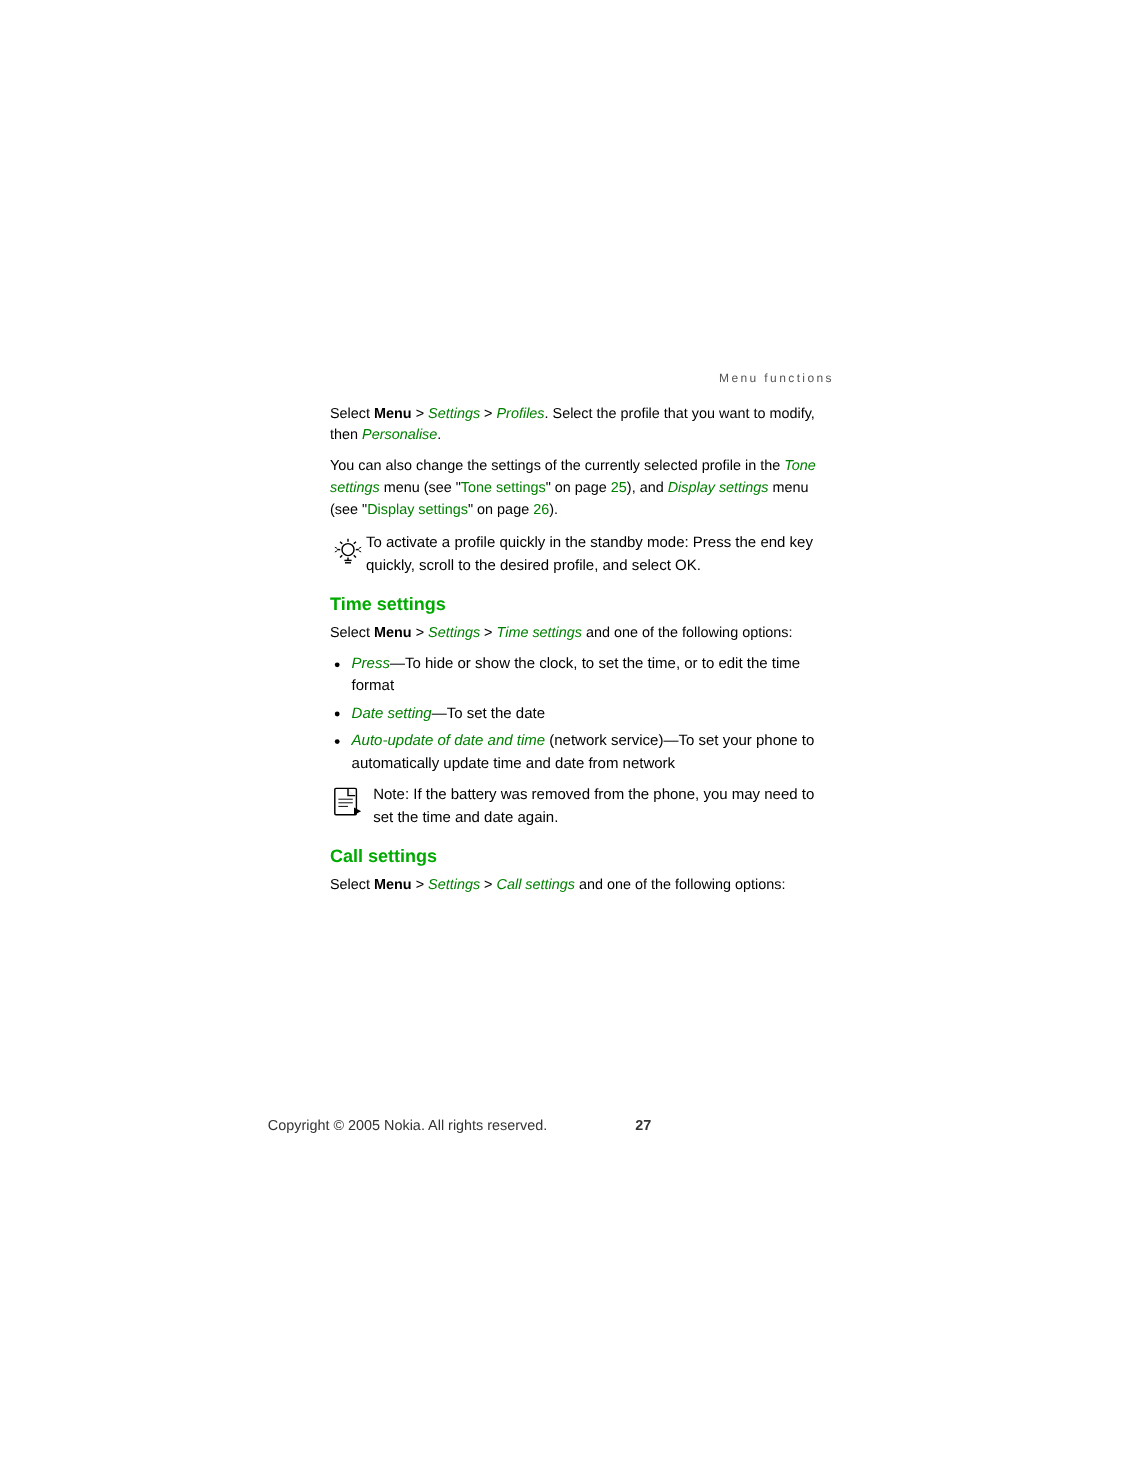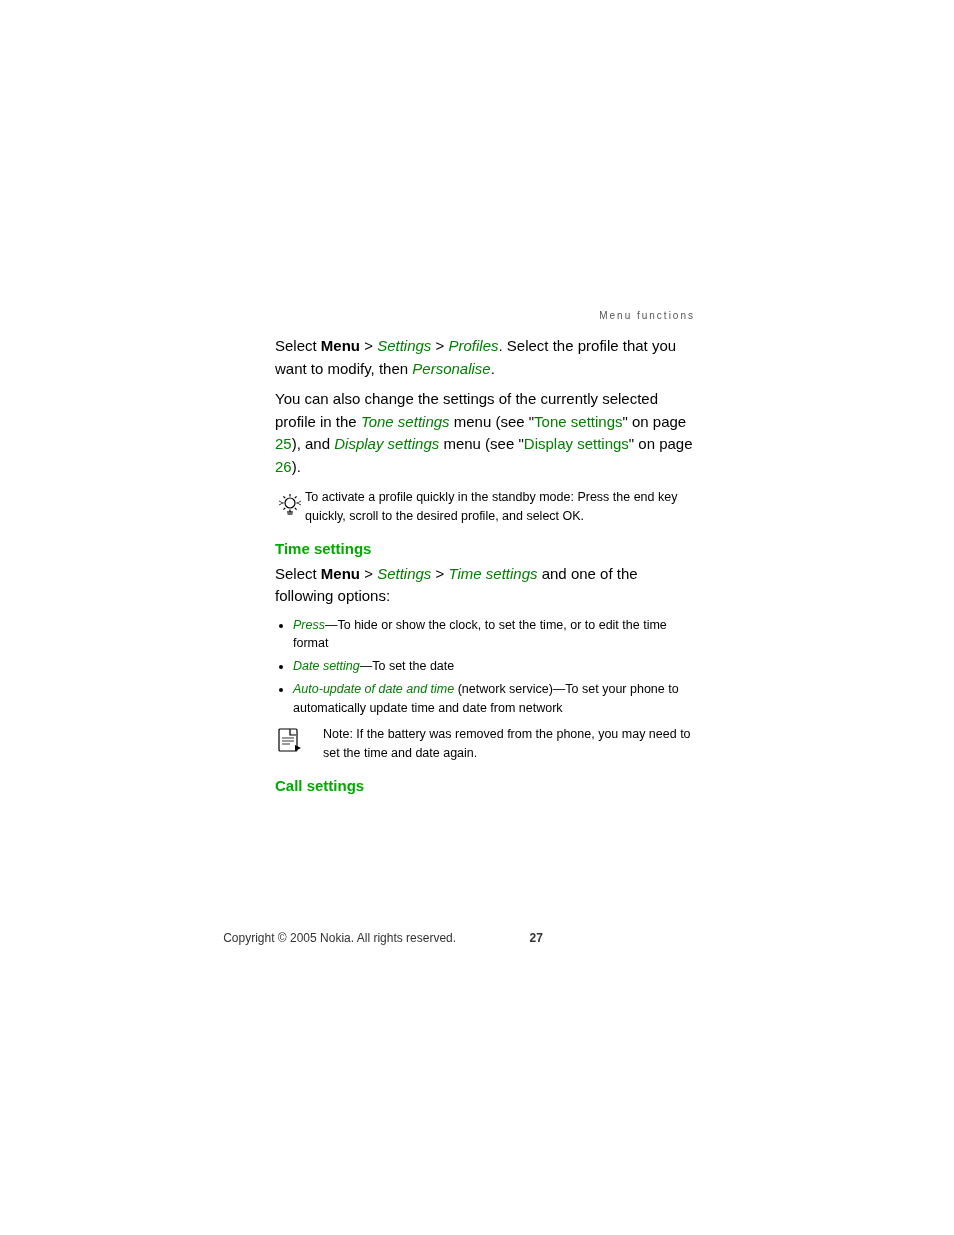--- a/index.html
+++ b/index.html
@@ -32,21 +32,21 @@
     .page-header {
       text-align: right;
       font-size: 10px;
       letter-spacing: 2px;
       color: #555555;
       margin-bottom: 14px;
       font-family: Arial, sans-serif;
     }
 
     .body-text {
-      font-size: 15px;
+      font-size: 12px;
       line-height: 1.5;
       color: #000000;
       margin-bottom: 8px;
       font-family: Arial, sans-serif;
     }
 
     .body-text .bold {
       font-weight: bold;
     }
 
@@ -101,21 +101,21 @@
 
     .bullet-item .italic-green {
       color: #008000;
       font-style: italic;
     }
 
     .note-box {
       display: flex;
       align-items: flex-start;
       margin: 6px 0 10px 0;
-      gap: 20px;
+      gap: 8px;
     }
 
     .note-icon {
       flex-shrink: 0;
       width: 28px;
       height: 28px;
       margin-top: 2px;
     }
 
     .note-text {
@@ -243,20 +243,23 @@
       </div>
       <div class="note-text">
         <span class="bold">Note:</span><span> If the battery was removed from the phone, you may need to set the time and date again.</span>
       </div>
     </div>
 
     <div class="section-heading">
       <span>Call settings</span>
     </div>
 
+    <div class="body-text">
+      <span>Select </span><span class="bold">Menu</span><span> &gt; </span><span class="italic-green">Settings</span><span> &gt; </span><span class="italic-green">Call settings</span><span> and one of the following options:</span>
+    </div>
 
 
   </div>
 
   <div class="page-footer">
     <span>Copyright © 2005 Nokia. All rights reserved.</span>
     &nbsp;&nbsp;&nbsp;&nbsp;&nbsp;&nbsp;&nbsp;&nbsp;&nbsp;&nbsp;&nbsp;&nbsp;&nbsp;&nbsp;&nbsp;&nbsp;&nbsp;&nbsp;&nbsp;&nbsp;
     <span class="page-num">27</span>
   </div>
 

